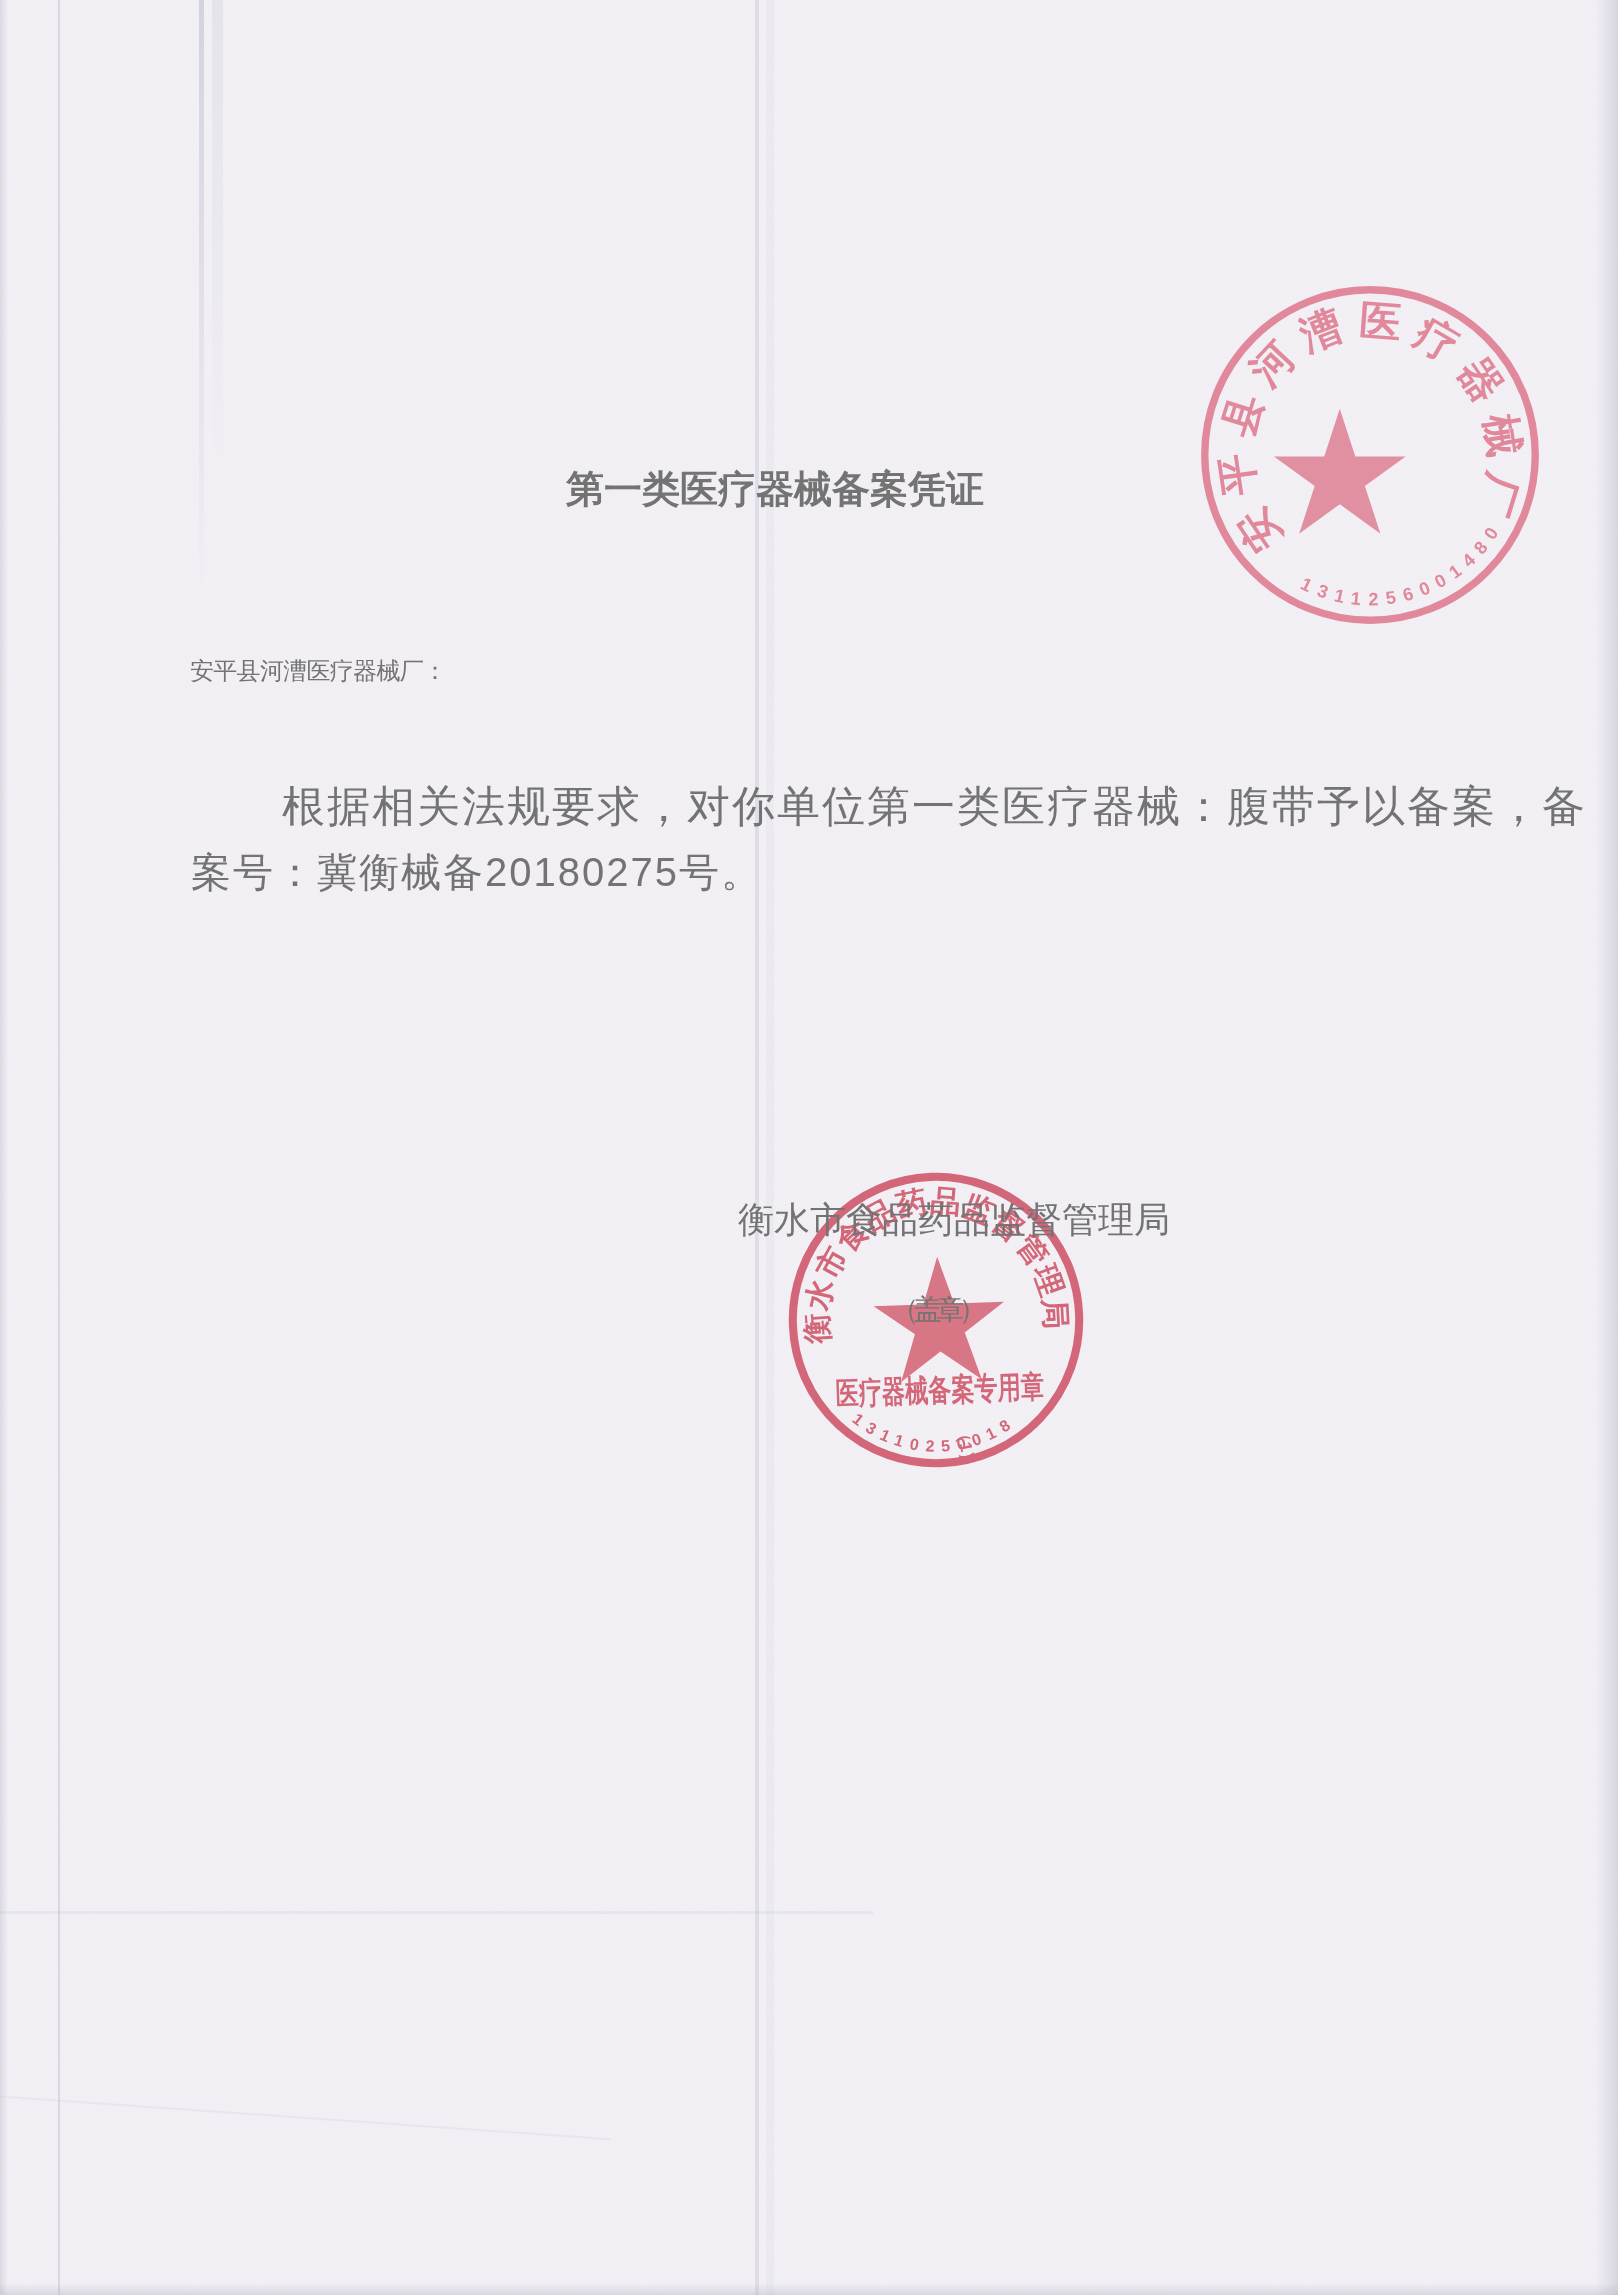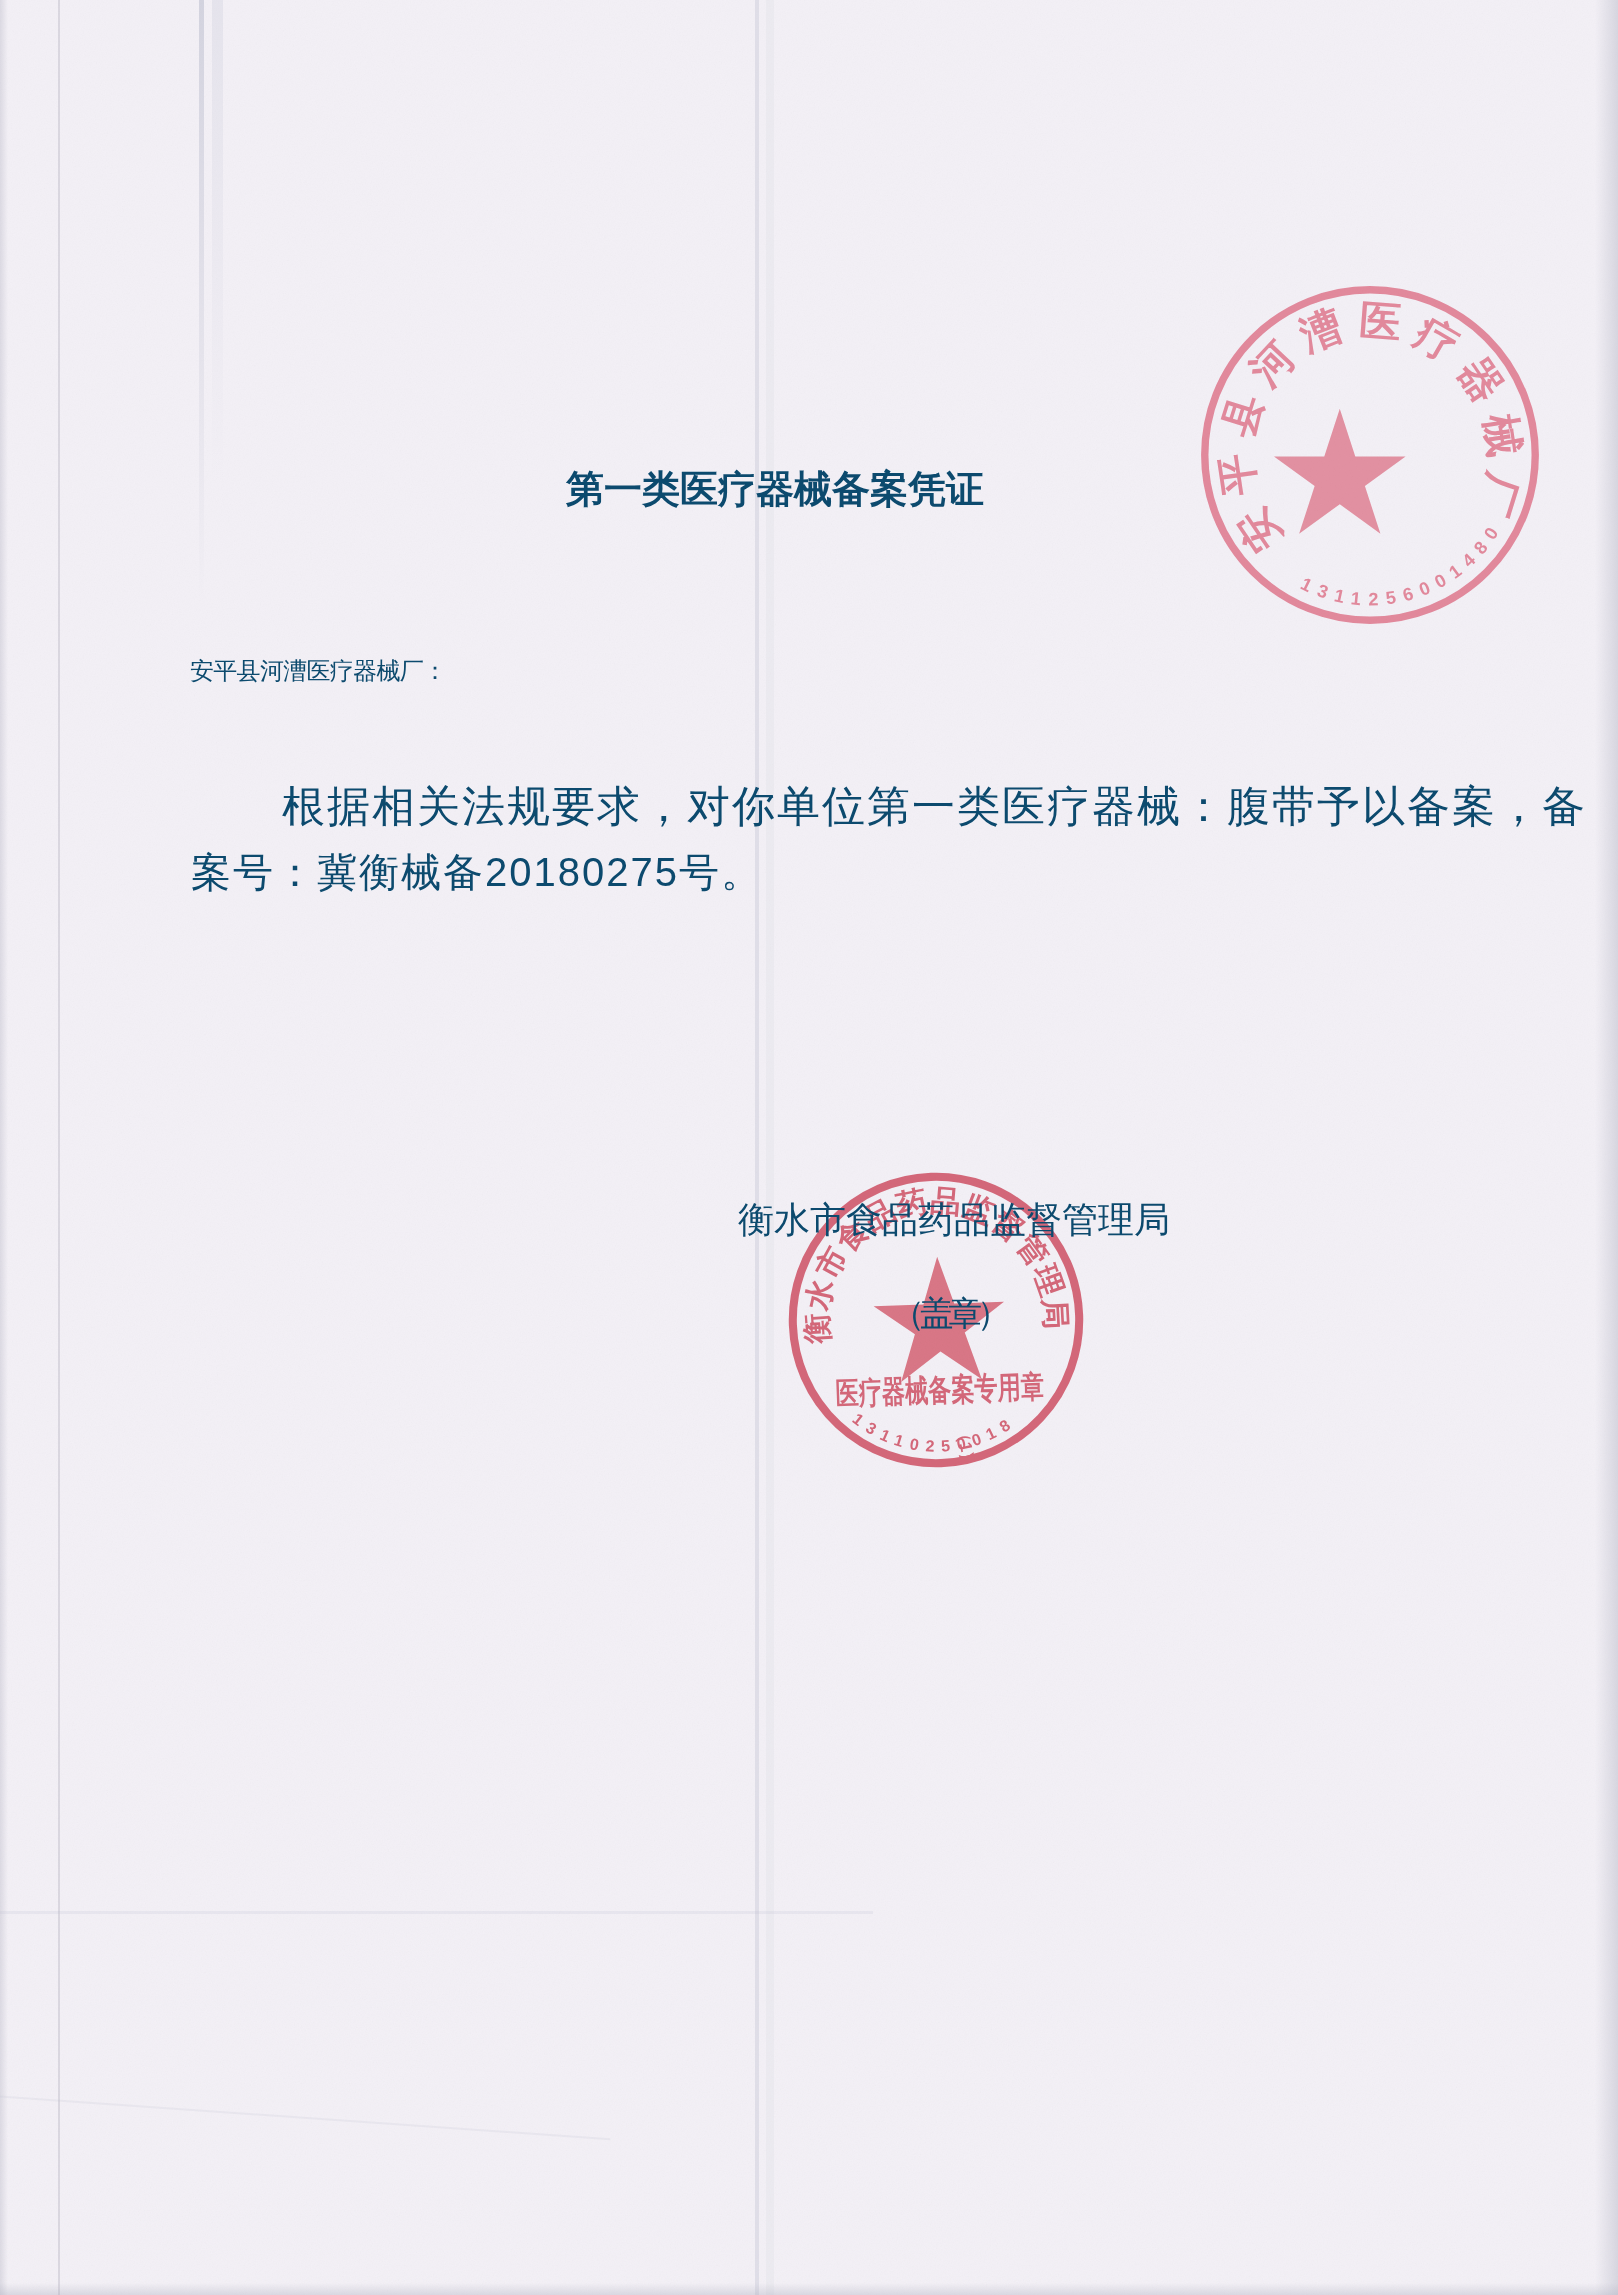--- a/index.html
+++ b/index.html
@@ -4,21 +4,21 @@
 <style>
   html,body{margin:0;padding:0;background:#e8e6ed;}
   .page{
     position:relative;
     width:1618px;height:2295px;
     background:#f3f0f6;
     overflow:hidden;
     font-family:"Liberation Sans", sans-serif;
   }
   .noise{position:absolute;inset:0;width:100%;height:100%;opacity:.05;pointer-events:none;}
-  .txt{position:absolute;color:#0c4a6e;white-space:nowrap;z-index:3;}
+  .txt{position:absolute;color:#737373;white-space:nowrap;z-index:3;}
   .title{font-weight:bold;letter-spacing:0px;}
   .crease{position:absolute;pointer-events:none;z-index:1;}
   .stamp{position:absolute;z-index:2;mix-blend-mode:multiply;}
   .stamp text{font-family:"Liberation Sans", sans-serif;}
 </style>
 </head>
 <body>
 
 <div class="page">
 
@@ -76,17 +76,17 @@
   <div class="txt title" style="left:566px;top:464px;font-size:38px;">第一类医疗器械备案凭证</div>
 
   <div class="txt" style="left:190px;top:655px;font-size:24px;font-weight:500;letter-spacing:-0.7px;">安平县河漕医疗器械厂：</div>
 
   <div class="txt" style="left:282px;top:778px;font-size:43px;font-weight:500;letter-spacing:2px;">根据相关法规要求，对你单位第一类医疗器械：腹带予以备案，备</div>
 
   <div class="txt" style="left:191px;top:845px;font-size:40px;font-weight:500;letter-spacing:2px;">案号：冀衡械备20180275号。</div>
 
   <div class="txt" style="left:738px;top:1196px;font-size:36px;font-weight:500;">衡水市食品药品监督管理局</div>
 
-  <div class="txt" style="left:891px;top:1291px;font-size:34px;font-weight:500;letter-spacing:-5.4px;">（盖章）</div>
+  <div class="txt" style="left:891px;top:1291px;font-size:28px;font-weight:500;letter-spacing:-5.4px;">（盖章）</div>
 
 
 </div>
 
 
 </body></html>

